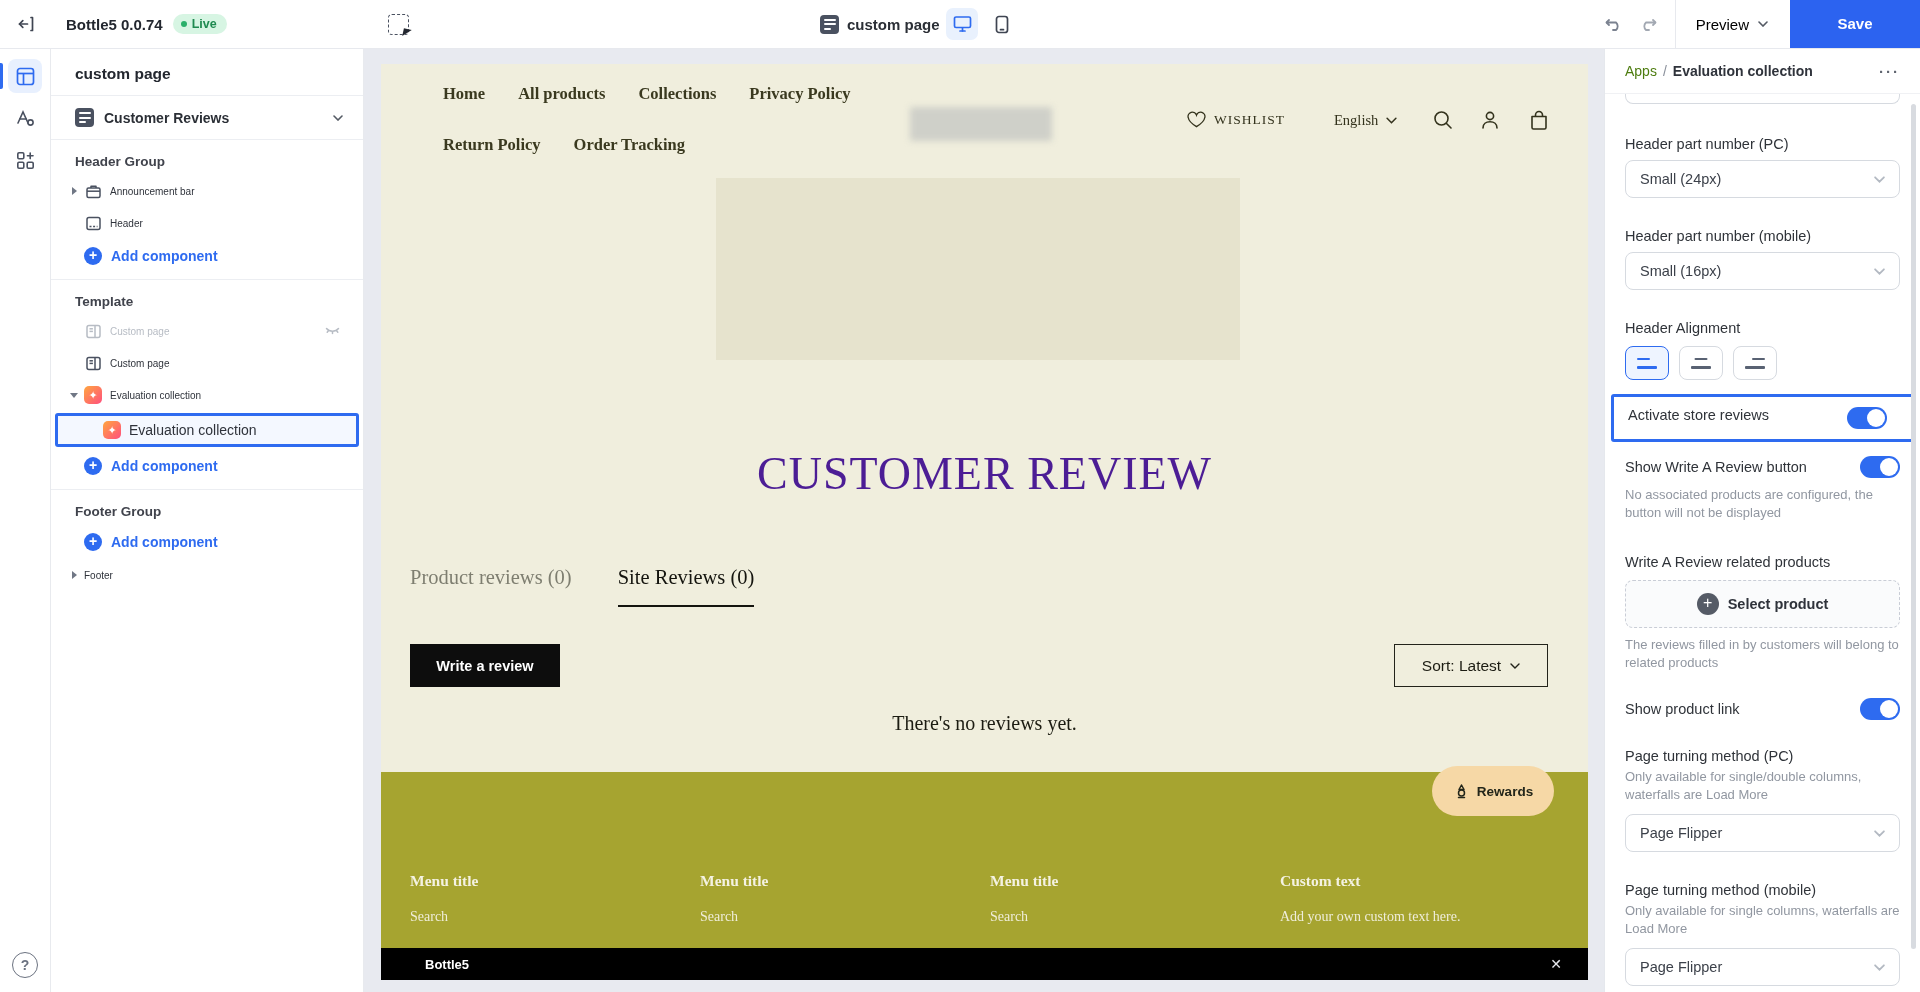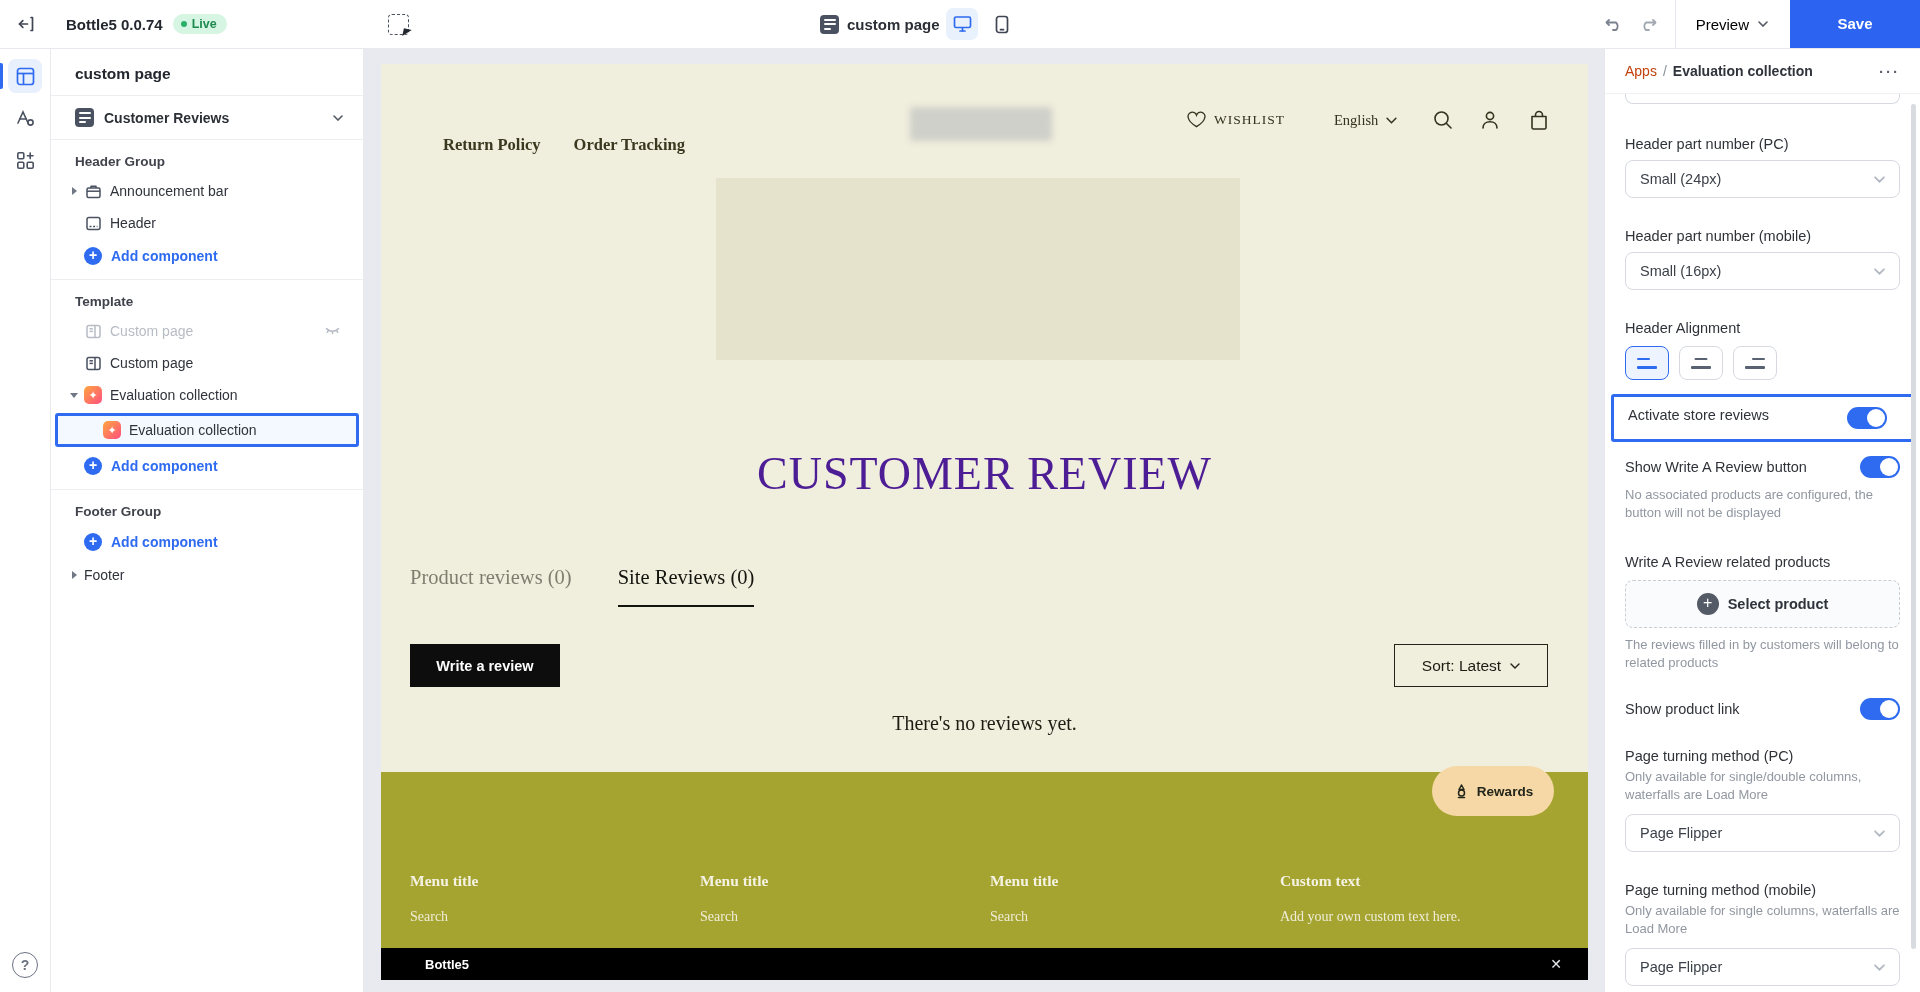--- a/index.html
+++ b/index.html
@@ -46,21 +46,21 @@
   .sb-div { height:1px; background:#eceef2; }
   .sb-select-row { display:flex; align-items:center; gap:10px; padding:12px 20px 12px 24px; cursor:pointer;justify-content:center; }
   .sb-select-row .txt { flex:1; font-size:14px; font-weight:600; color:#2b2f36; }
   .sb-section { padding:14px 24px 6px; font-size:13.5px; font-weight:600; color:#40434c; }
   .sb-row { display:flex; align-items:center; height:32px; padding-left:13px; cursor:pointer; position:relative; }
   .sb-caret { width:20px; display:flex; justify-content:center; }
   .caret-r { width:0; height:0; border-left:5px solid #707785; border-top:4px solid transparent; border-bottom:4px solid transparent; }
   .caret-d { width:0; height:0; border-top:5px solid #707785; border-left:4px solid transparent; border-right:4px solid transparent; }
   .sb-noc { width:20px; }
   .sb-ic { width:18px; height:18px; margin-right:8px; display:flex; align-items:center; justify-content:center; }
-  .sb-label { font-size:14px; color:#2f333b; }
+  .sb-label { font-size:10px; color:#2f333b; }
   .sb-row.dim .sb-label { color:#b7bcc4; }
   .sb-row.dim svg path, .sb-row.dim svg rect, .sb-row.dim svg line { stroke:#b7bcc4 !important; }
   .hidden-ic { position:absolute; right:22px; top:8px; }
   .add-row { display:flex; align-items:center; gap:9px; height:34px; padding-left:33px; cursor:pointer; }
   .add-plus { width:18px; height:18px; border-radius:50%; background:#2e6bf0; color:#fff; font-size:14px; line-height:16px; text-align:center; font-weight:600; }
   .add-label { font-size:14px; font-weight:600; color:#2e6bf0; }
   .eval-ic { width:18px; height:18px; border-radius:5px; background:linear-gradient(135deg,#ffa63f,#ff4f7e); color:#fff; font-size:11px; display:flex; align-items:center; justify-content:center; }
   .sel-row { margin:2px 4px; border:3px solid #2e6bf0; border-radius:3px; background:#f4f8ff; display:flex; align-items:center; height:34px; padding-left:45px; cursor:pointer; }
   .sel-row .sb-label { font-size:14px; color:#2f333b; }
 
@@ -89,21 +89,21 @@
   .sf-col-link { position:absolute; font-size:14px; color:#efedda; cursor:pointer; }
   .sf-rewards { position:absolute; left:1051px; top:702px; width:122px; height:50px; border-radius:26px; background:#f6d8a6; display:flex; align-items:center; justify-content:center; gap:7px; cursor:pointer; font-family:"Liberation Sans", sans-serif; }
   .sf-rewards span { font-size:13.5px; font-weight:700; color:#23261a; }
   .sf-brandbar { position:absolute; left:0; top:884px; width:100%; height:32px; background:#000000; display:flex; align-items:center; font-family:"Liberation Sans", sans-serif; }
   .sf-brandbar .brand { margin-left:44px; color:#fff; font-size:13px; font-weight:700; }
   .sf-brandbar .close { margin-left:auto; margin-right:26px; color:#e7e9ee; font-size:14px; cursor:pointer; }
 
   
   .inspector { width:316px; background:#fff; border-left:1px solid #e5e8ed; position:relative; }
   .insp-bread { height:45px; display:flex; align-items:center; padding:0 20px; border-bottom:1px solid #f0f1f4; font-size:14px; }
-  .insp-bread .root { color:#c2410c; cursor:pointer; }
+  .insp-bread .root { color:#4d7c0f; cursor:pointer; }
   .insp-bread .sep { color:#8a909b; margin:0 6px; }
   .insp-bread .cur { color:#2f333b; font-weight:600; }
   .insp-bread .menu { margin-left:auto; color:#5f6570; letter-spacing:2px; font-weight:700; cursor:pointer; font-size:15px; }
   .insp-body { padding:0 20px; }
   .stub-select { height:10px; border:1px solid #d6dae0; border-top:none; border-radius:0 0 8px 8px; margin-bottom:32px; }
   .fld-label { font-size:14.5px; color:#2f3339; margin-bottom:8px; }
   .fld-note { font-size:13px; color:#9197a1; line-height:18px; margin-bottom:10px; }
   .fld-select { height:38px; border:1px solid #d6dae0; border-radius:8px; display:flex; align-items:center; padding:0 14px; font-size:14.5px; color:#3c414a; cursor:pointer; margin-bottom:30px; }
   .fld-select .cv { flex:1; }
   .align-row { display:flex; gap:10px; margin-bottom:14px; }
@@ -334,20 +334,26 @@
     <div class="sb-row">
       <span class="sb-caret">
           <i class="caret-r"></i>
         </span>
       <span class="sb-label">Footer</span>
     </div>
   </div>
 
   <div class="main">
     <div class="sf-canvas">
+      <div class="sf-nav r1">
+        <a>Home</a>
+        <a>All products</a>
+        <a>Collections</a>
+        <a>Privacy Policy</a>
+      </div>
       <div class="sf-nav r2">
         <a>Return Policy</a>
         <a>Order Tracking</a>
       </div>
       <div class="sf-logo-blur"></div>
 
       <div class="sf-wishlist">
         <svg width="19" height="17" viewBox="0 0 24 21" fill="none" stroke="#33321c" stroke-width="1.7">
           <path d="M12 19.5 S2.5 13.8 1.6 8.3 A5.3 5.3 0 0 1 12 5 A5.3 5.3 0 0 1 22.4 8.3 C21.5 13.8 12 19.5 12 19.5 Z"></path>
         </svg>

